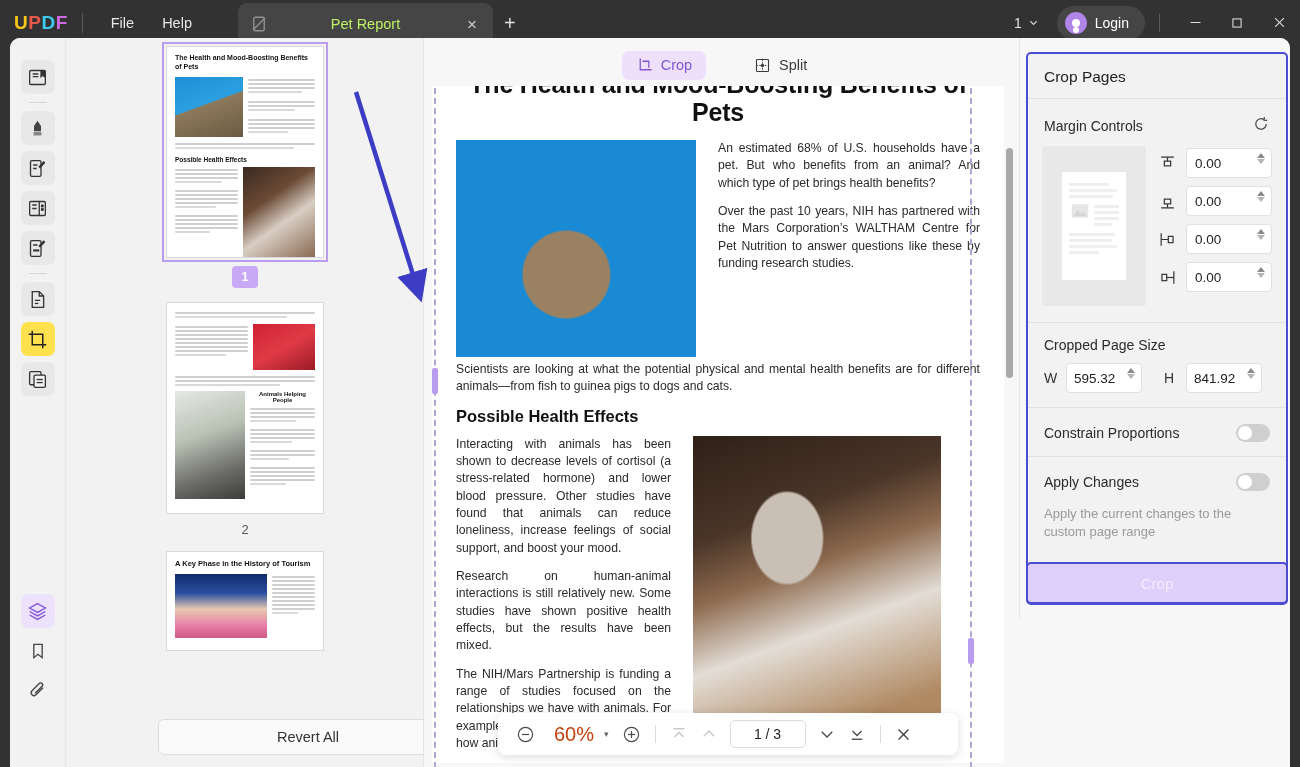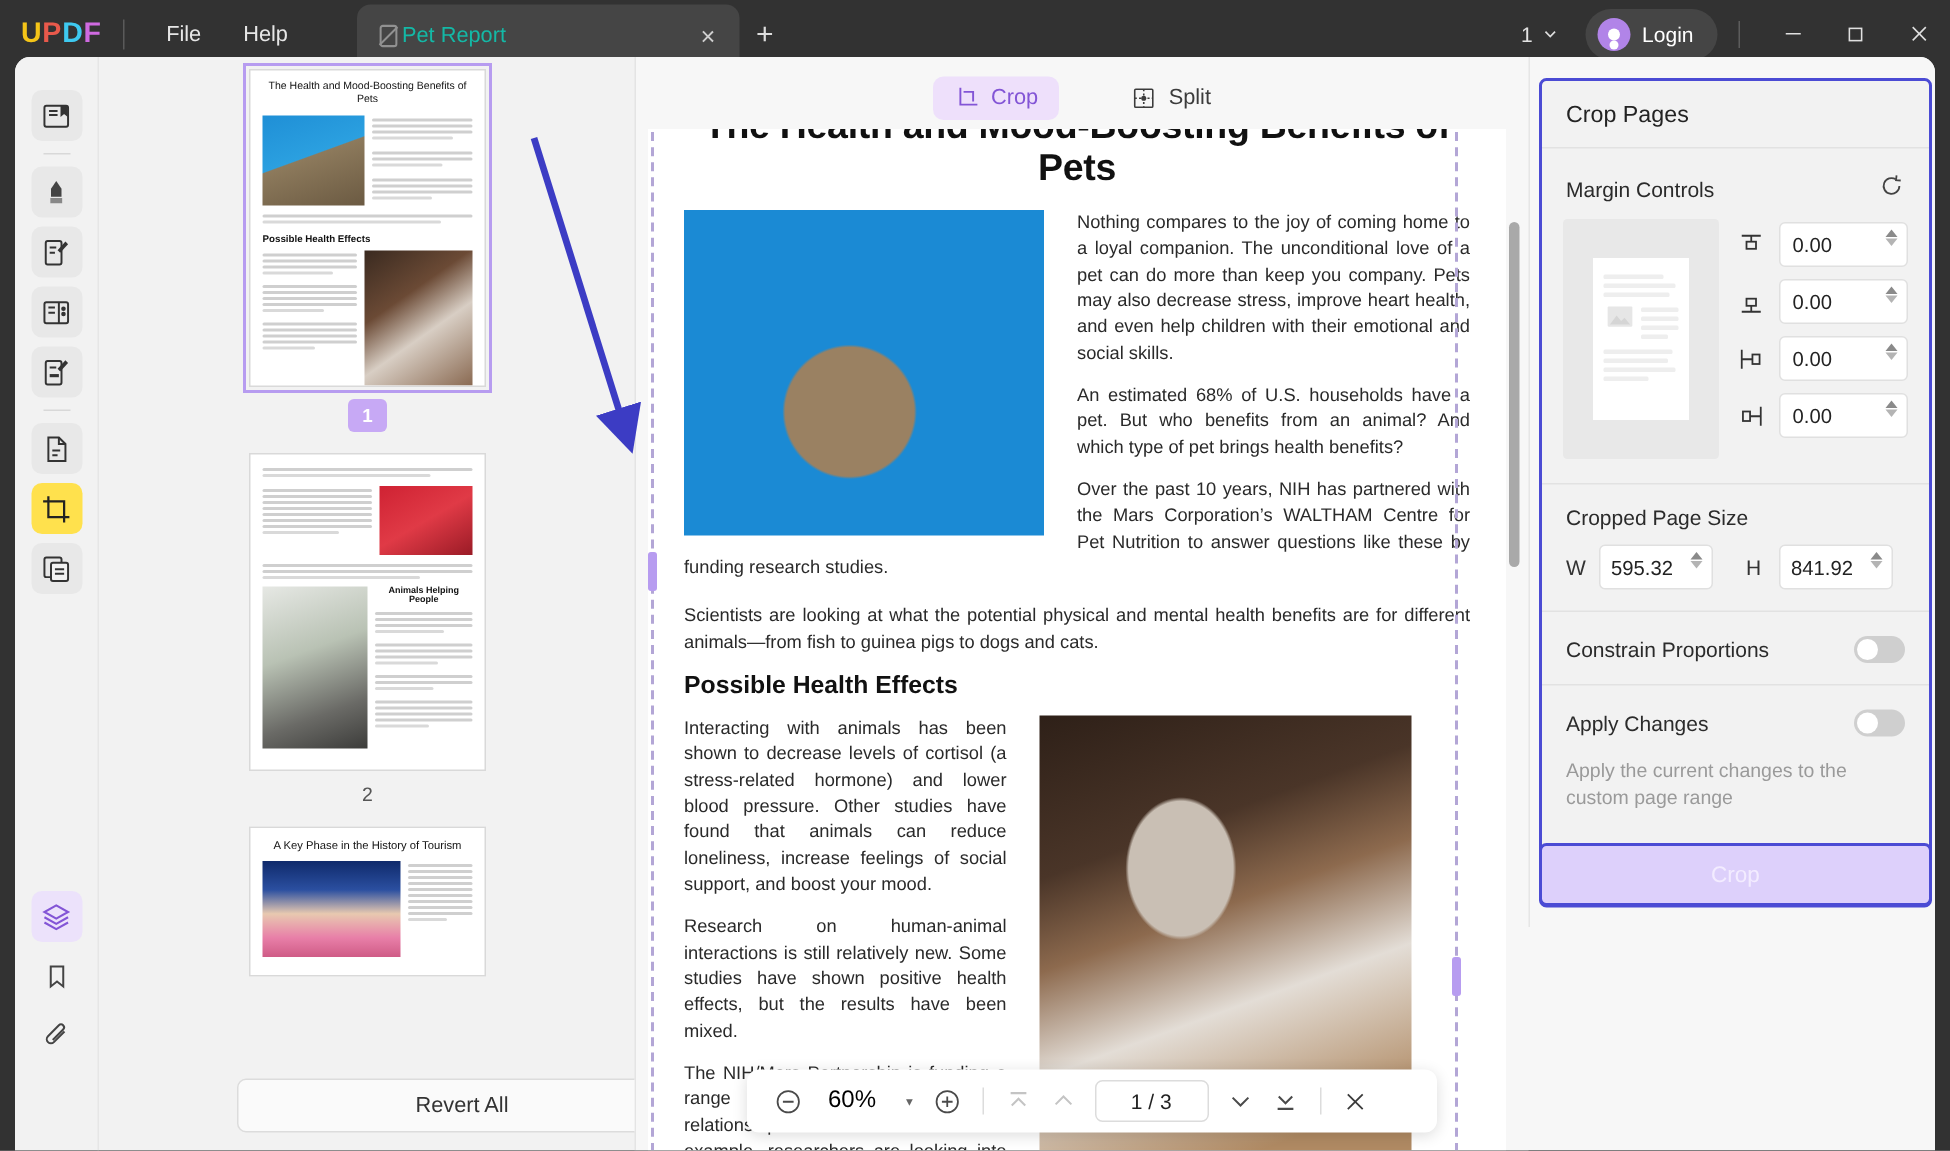--- a/index.html
+++ b/index.html
@@ -29,21 +29,21 @@
     color:#e6e6e6; font-size:14.5px; padding:6px 14px; cursor:pointer; border-radius:5px;text-align:right;
   }
 
   .tab {
     position:absolute; left:238px; top:3px; width:255px; height:42px;
     background:#454545; border-radius:9px 9px 0 0;
     display:flex; align-items:center; padding:0 12px;
   }
   .tab-icon { width:18px; height:18px; opacity:.55; }
   .tab-title {
-    flex:1; color:#14b8a6; font-size:14.5px;
+    flex:1; text-align:center; color:#bef264; font-size:14.5px;
   }
   .tab-close, .tab-add {
     color:#cfcfcf; font-size:17px; cursor:pointer; padding:0 4px; line-height:1;
   }
   .tab-add { position:absolute; left:500px; top:13px; color:#ddd; font-size:20px; }
 
   .tb-right { position:absolute; right:0; top:0; height:45px; display:flex; align-items:center; }
   .pagecount { color:#e2e2e2; font-size:14px; display:flex; align-items:center; gap:6px; cursor:pointer; }
   .login {
     display:flex; align-items:center; gap:8px; background:#454545;
@@ -101,21 +101,21 @@
   }
   .revert {
     position:absolute; left:92px; bottom:12px; width:300px; height:36px;
     background:#fafafa; border:1px solid #dcdcdc; border-radius:6px;
     display:flex;align-items:center;justify-content:center;
     font-size:14.5px; color:#333; cursor:pointer;
   }
 
   
   .mini { padding:7px 8px; font-size:0; }
-  .mini-h { font-weight:normal; color:#111; text-align:center; line-height:1.25; }
+  .mini-h { font-weight:bold; color:#111; text-align:left; line-height:1.25; }
   .ln { height:2px; background:#cfcfcf; margin:2px 0; border-radius:1px; }
   .ln.s { background:#d9d9d9; }
   .cat1 { background:linear-gradient(160deg,#1f8fd6 0%,#2ba0e0 45%,#8d7a5c 46%,#6b5a42 100%); }
   .dogimg { background:linear-gradient(145deg,#3a2a20 0%,#6b4a35 35%,#d8cec4 60%,#8a6a52 100%); }
   .redimg { background:linear-gradient(150deg,#cf2233 0%,#e03a46 50%,#9a1b26 100%); }
   .plantimg { background:linear-gradient(160deg,#e6e8e4 0%,#b9c2b4 40%,#6a6a66 75%,#3c3c3a 100%); }
   .cubaimg { background:linear-gradient(180deg,#0f2a6b 0%,#2b4fa0 30%,#e8c9b0 55%,#e87fa8 80%,#cf5b86 100%); }
 
   
   .center {
@@ -175,21 +175,21 @@
 
   
   .bottombar {
     position:absolute; left:74px; bottom:12px; width:460px; height:42px;
     background:#fff; border-radius:8px; box-shadow:0 2px 10px rgba(0,0,0,.14);
     display:flex; align-items:center; padding:0 14px; gap:4px;
   }
   .bb-icon { width:26px;height:26px; display:flex;align-items:center;justify-content:center;
              color:#4a4a4a; cursor:pointer; font-size:16px; }
   .bb-icon.dim { color:#c4c4c4; }
-  .zoomval { font-size:16px; color:#000000; width:52px; text-align:center; }
+  .zoomval { font-size:20px; color:#c2410c; width:52px; text-align:right; }
   .caret { font-size:9px; color:#666; cursor:pointer; padding:0 6px; }
   .bb-sep { width:1px;height:18px;background:#dcdcdc;margin:0 6px; }
   .pagebox {
     width:76px;height:28px; border:1px solid #dcdcdc; border-radius:5px;
     display:flex;align-items:center;justify-content:center;
     font-size:14px;color:#222; margin:0 4px; cursor:text;
   }
 
   
   .right {
@@ -557,21 +557,20 @@
         </div>
       </div>
 
       <div class="docscroll">
         <div class="page">
           <div class="docpad">
             <div class="doc-h1" style="margin-top:-16px">The Health and Mood-Boosting Benefits of Pets</div>
 
             <div style="margin-top:14px;overflow:hidden">
               <div class="catphoto"></div>
-              <div class="doc-p">Nothing compares to the joy of coming home to a loyal companion. The unconditional love of a pet can do more than keep you company. Pets may also decrease stress, improve heart health, and even help children with their emotional and social skills.</div>
               <div class="doc-p">An estimated 68% of U.S. households have a pet. But who benefits from an animal? And which type of pet brings health benefits?</div>
               <div class="doc-p">Over the past 10 years, NIH has partnered with the Mars Corporation’s WALTHAM Centre for Pet Nutrition to answer questions like these by funding research studies.</div>
             </div>
 
             <div class="doc-p" style="margin-top:4px">Scientists are looking at what the potential physical and mental health benefits are for different animals—from fish to guinea pigs to dogs and cats.</div>
 
             <div class="doc-h2">Possible Health Effects</div>
 
             <div style="display:flex;gap:22px">
               <div style="width:215px">

